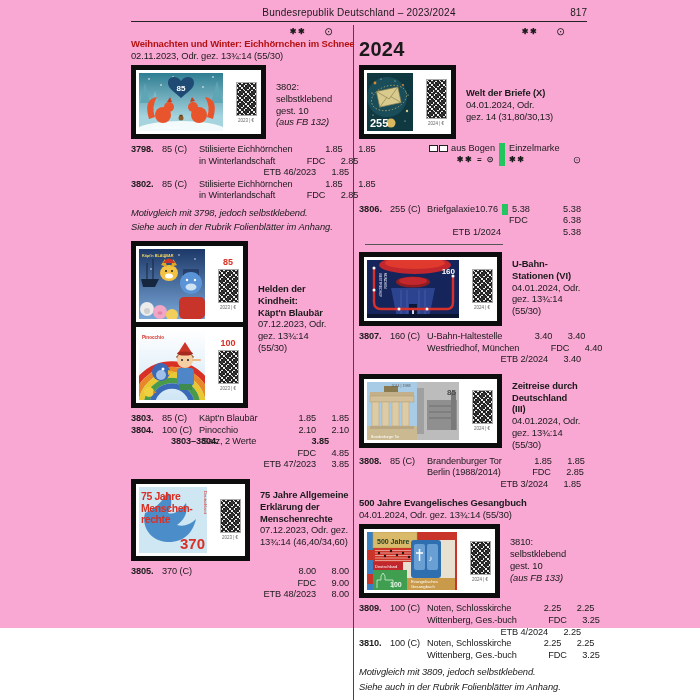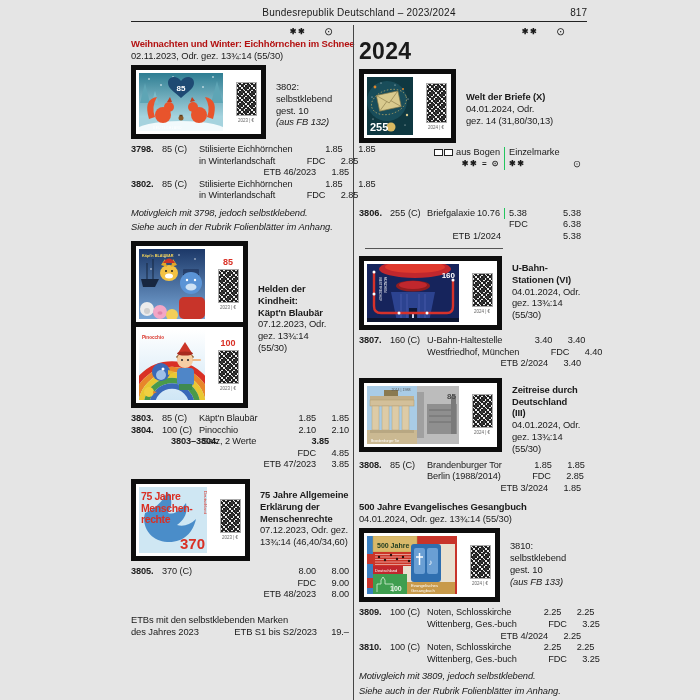--- a/index.html
+++ b/index.html
@@ -1,35 +1,35 @@
 <!DOCTYPE html>
 <html><head>
 <meta charset="utf-8">
 <style>
   html,body{margin:0;padding:0;background:#fff;}
   body{width:700px;height:700px;overflow:hidden;font-family:"Liberation Sans",sans-serif;color:#1a1a1a;}
-  .page{position:relative;width:700px;height:700px;background:#e5e5e5;}
+  .page{position:relative;width:700px;height:628px;background:#f9a8d4;}
   .content{position:absolute;left:131px;top:7px;width:456px;}
   
   .pheader{display:flex;align-items:flex-end;border-bottom:1px solid #222;padding-bottom:3px;font-size:10px;}
   .pheader .sp{width:30px;}
   .pheader .ttl{flex:1;text-align:center;letter-spacing:.2px;}
   .pheader .pno{width:30px;text-align:right;}
   
   .cols{display:flex;margin-top:1px;}
   .col-l{width:218px;}
   .divider{width:1px;background:#444;margin:2px 5px 0 4px;}
   .col-r{width:222px;}
   .symrow{display:flex;justify-content:flex-end;align-items:center;gap:18px;padding-right:16px;font-size:8.5px;margin:3px 0 2px;height:10px;}
   .mint{letter-spacing:1.5px;font-size:8px;font-weight:bold;}
   .used{font-size:10.5px;}
   .sec-title{font-weight:bold;font-size:9.5px;letter-spacing:-0.15px;white-space:nowrap;}
   .red{color:#b31111;}
   .datel{font-size:9.4px;letter-spacing:-0.1px;margin:1px 0 4px;}
-  .year-h{font-size:23px;font-weight:bold;margin:1px 0 4px;letter-spacing:.3px;}
+  .year-h{font-size:20px;font-weight:bold;margin:1px 0 4px;letter-spacing:.3px;}
   
   .stamp-row{display:flex;gap:10px;margin:3px 0 4px;}
   .frame{background:#0d0d0d;padding:5px;align-self:flex-start;}
   .dcol{display:flex;flex-direction:column;gap:5px;}
   .stamp{background:#fff;padding:3px;display:flex;gap:11px;align-items:stretch;}
   .strip{width:24px;display:flex;flex-direction:column;align-items:center;justify-content:center;gap:2px;background:#fff;}
   .qr{width:19px;height:32px;border:1px solid #aaa;
       background:
         repeating-conic-gradient(#1d1d1d 0% 25%, transparent 0% 50%) 0 0/4px 4px,
         repeating-conic-gradient(#3c3c3c 0% 25%, #e9e9e9 0% 50%) 1px 1px/6px 6px;}
@@ -46,21 +46,21 @@
   .c-desc{white-space:nowrap;}
   .c-p1{margin-left:auto;padding-left:4px;min-width:46px;text-align:right;white-space:nowrap;}
   .c-p2{min-width:30px;margin-left:3px;text-align:right;white-space:nowrap;}
   .pbold .c-num,.pbold .c-p1,.pbold .c-p2{font-weight:bold;margin-left:40px;}
   .remark{font-style:italic;font-size:9.4px;line-height:14.5px;letter-spacing:-0.1px;margin-bottom:6px;}
   
   .btable{font-size:9.2px;margin-top:3px;}
   .bt-row{display:flex;align-items:baseline;line-height:11.4px;}
   .bt-l{flex:1;display:flex;justify-content:flex-end;padding-right:4px;align-items:baseline;}
   .bt-l.start{justify-content:flex-start;}
-  .bt-r{width:72px;border-left:1px solid #22c55e;padding-left:4px;display:flex;justify-content:space-between;}
+  .bt-r{width:72px;border-left:6px solid #22c55e;padding-left:4px;display:flex;justify-content:space-between;}
   .bt-r.nob{border-left:none;}
   .sheet-icon{display:inline-flex;gap:1px;margin-right:3px;align-self:center;}
   .sheet-icon i{display:inline-block;width:7px;height:5px;border:1px solid #222;background:#fff;}
   .p0{margin-left:auto;margin-top:38px;}
   .shortrule{width:138px;border-top:1px solid #555;margin:6px 0 7px 6px;height:0;}
   .pfoot{font-size:9.4px;line-height:12.5px;margin-top:13px;letter-spacing:-0.1px;}
   .pfoot .l2{display:flex;}
   .pfoot .l2 .a{width:92px;}
   .pfoot .l2 .b{flex:1;text-align:right;padding-right:8px;}
   .pfoot .l2 .c{width:24px;text-align:right;}
@@ -361,28 +361,20 @@
             </div>
             <div class="prow">
               <span class="c-num"></span>
               <span class="c-val"></span>
               <span class="c-desc"></span>
               <span class="c-p1">ETB 48/2023</span>
               <span class="c-p2">8.00</span>
             </div>
           </div>
 
-      <div class="pfoot">
-        <div>ETBs mit den selbstklebenden Marken</div>
-        <div class="l2">
-          <span class="a">des Jahres 2023</span>
-          <span class="b">ETB S1 bis S2/2023</span>
-          <span class="c">19.–</span>
-        </div>
-      </div>
     </div>
 
     <div class="divider"></div>
 
     <div class="col-r">
 
       <div class="symrow">
         <span class="mint">✱✱</span>
         <span class="used">⊙</span>
       </div>

